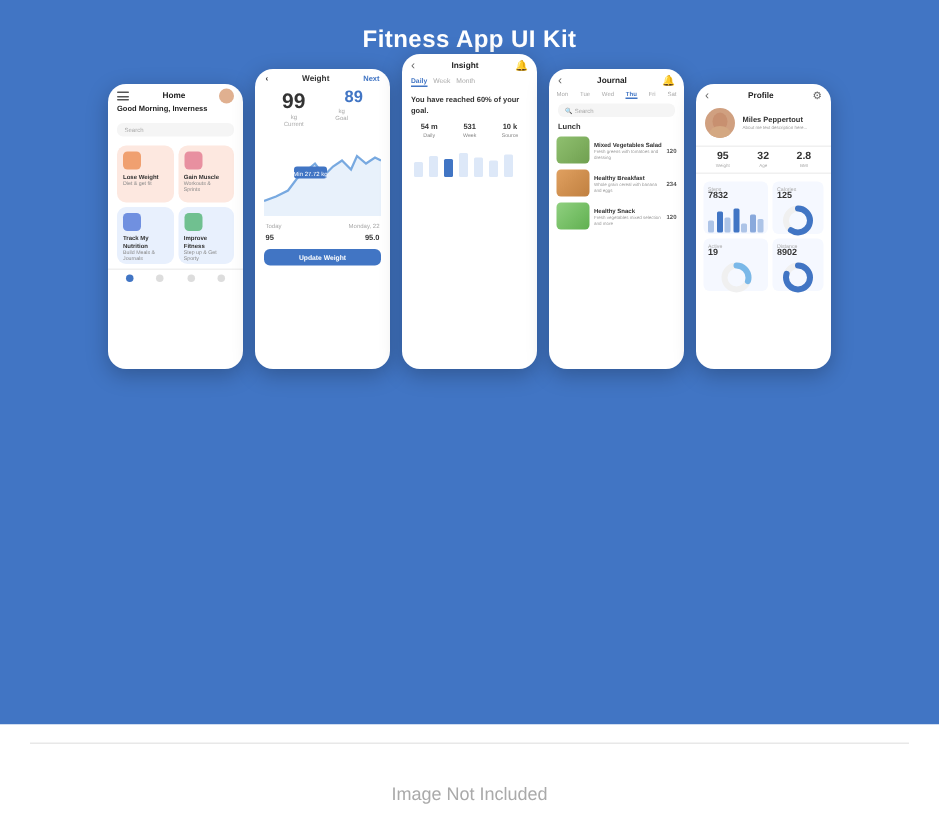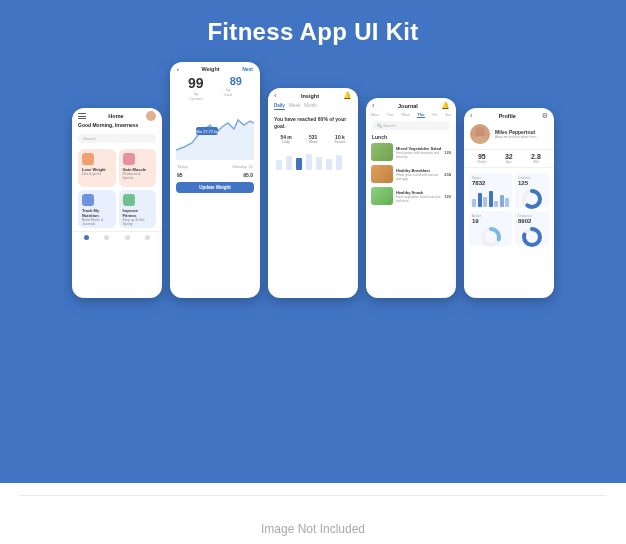--- a/index.html
+++ b/index.html
@@ -17,23 +17,23 @@
       background: #4175C4;
       flex: 1;
       display: flex;
       flex-direction: column;
       align-items: center;
       padding: 18px 10px 20px;
     }
 
     .main-title {
       color: white;
-      font-size: 24px;
+      font-size: 16px;
       font-weight: 600;
-      margin-bottom: 16px;
+      margin-bottom: 0;
       letter-spacing: 0.3px;
     }
 
     .phones-row {
       display: flex;
       gap: 8px;
       align-items: flex-end;
       justify-content: center;
     }
 
@@ -41,21 +41,21 @@
       background: white;
       border-radius: 12px;
       overflow: hidden;
       box-shadow: 0 4px 14px rgba(0,0,0,0.25);
       position: relative;
     }
 
     
     .phone-1 { width: 90px; height: 190px; }
     
-    .phone-2 { width: 90px; height: 236px; }
+    .phone-2 { width: 90px; height: 200px; }
     
     .phone-3 { width: 90px; height: 210px; }
     
     .phone-4 { width: 90px; height: 200px; }
     
     .phone-5 { width: 90px; height: 190px; }
 
     .phone-title {
       font-size: 5.5px;
       font-weight: 700;

